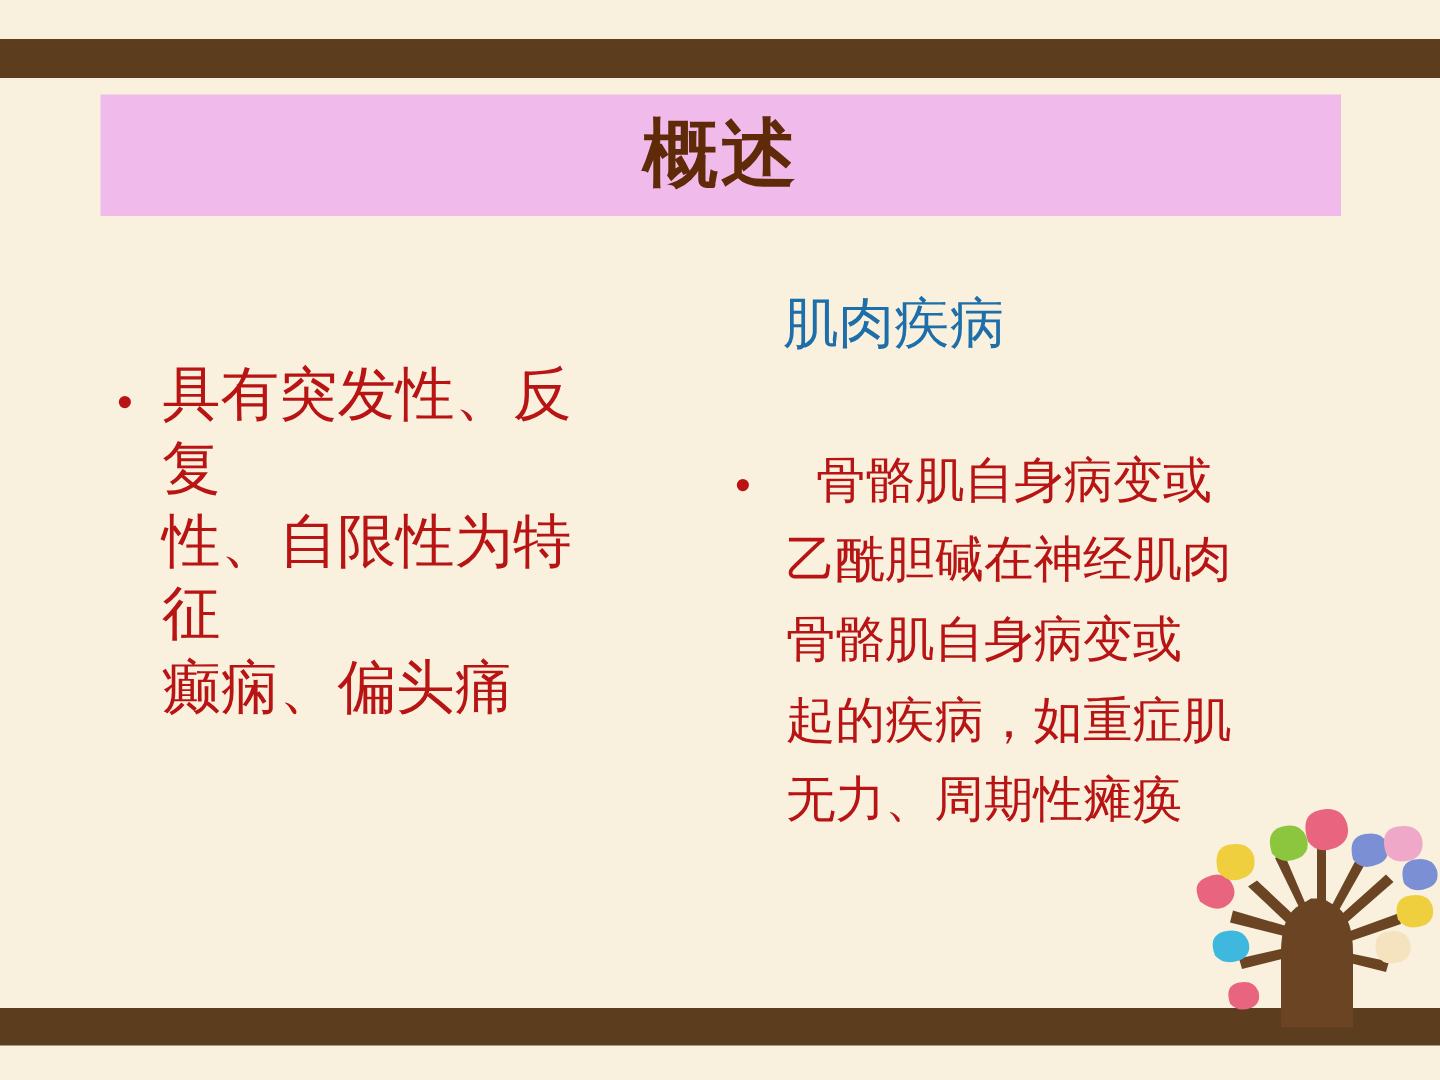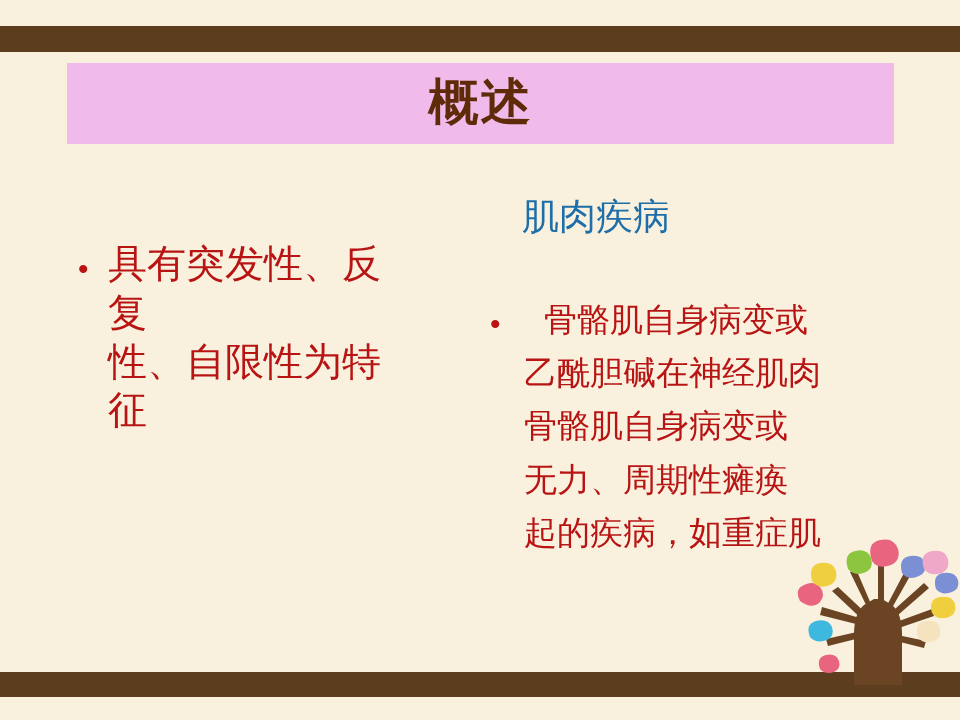--- a/index.html
+++ b/index.html
@@ -149,34 +149,35 @@
   <div class="title-band">
     <div class="title-text">概述</div>
   </div>
 
   <div class="col col-left">
     <div class="bullet-row">
       <div class="bullet-dot">•</div>
       <div class="bullet-text">
         <div>具有突发性、反复</div>
         <div>性、自限性为特征</div>
+        <div>癫痫、偏头痛</div>
       </div>
     </div>
   </div>
 
   <div class="col col-right">
     <div class="col-heading">肌肉疾病</div>
     <div class="bullet-row">
       <div class="bullet-dot">•</div>
       <div class="bullet-text">
         <div>骨骼肌自身病变或</div>
         <div class="wrapline">乙酰胆碱在神经肌肉</div>
         <div class="wrapline">骨骼肌自身病变或</div>
+        <div class="wrapline">起的疾病，如重症肌</div>
         <div class="wrapline">无力、周期性瘫痪</div>
-        <div class="wrapline">起的疾病，如重症肌</div>
       </div>
     </div>
   </div>
 
   <svg class="tree" viewBox="0 0 168 160">
 
     <path d="M62 160 L62 110 Q62 88 72 80 L82 74 L90 74 L100 80 Q110 88 110 110 L110 160 Z" fill="#6b4423"></path>
 
     <path d="M78 92 L46 62 L40 66 L74 98 Z" fill="#6b4423"></path>
     <path d="M78 96 L30 82 L28 90 L76 102 Z" fill="#6b4423"></path>

